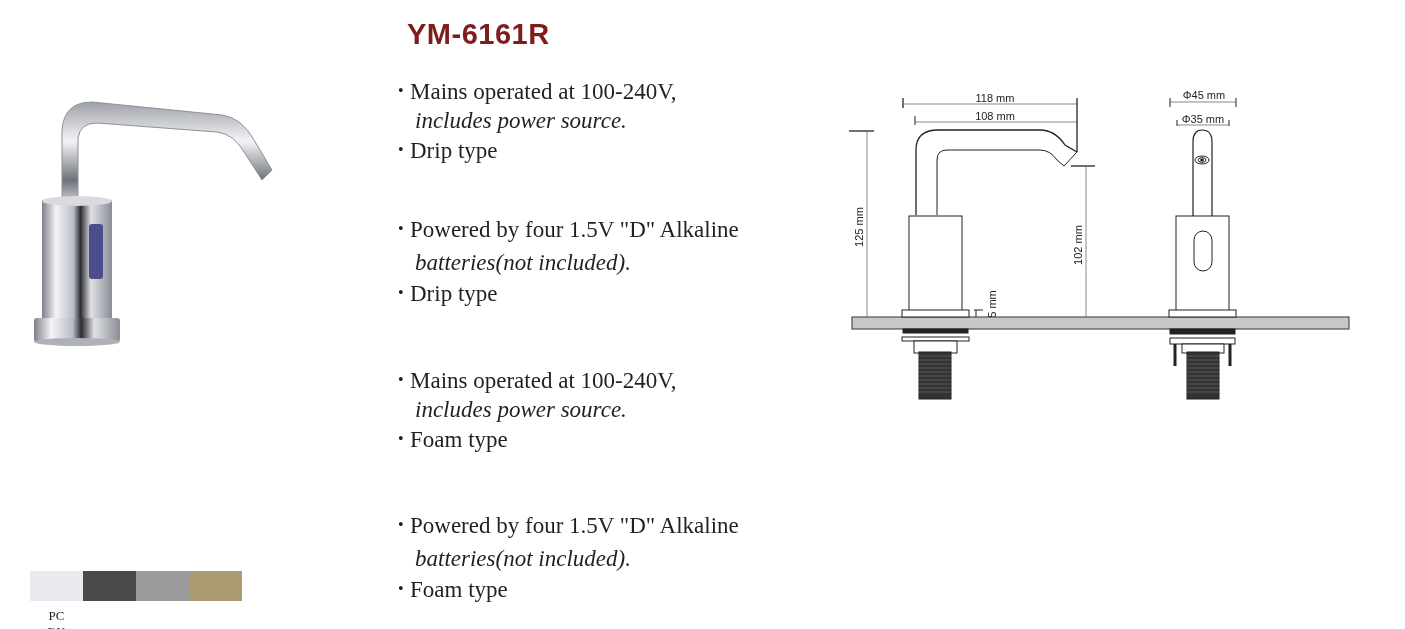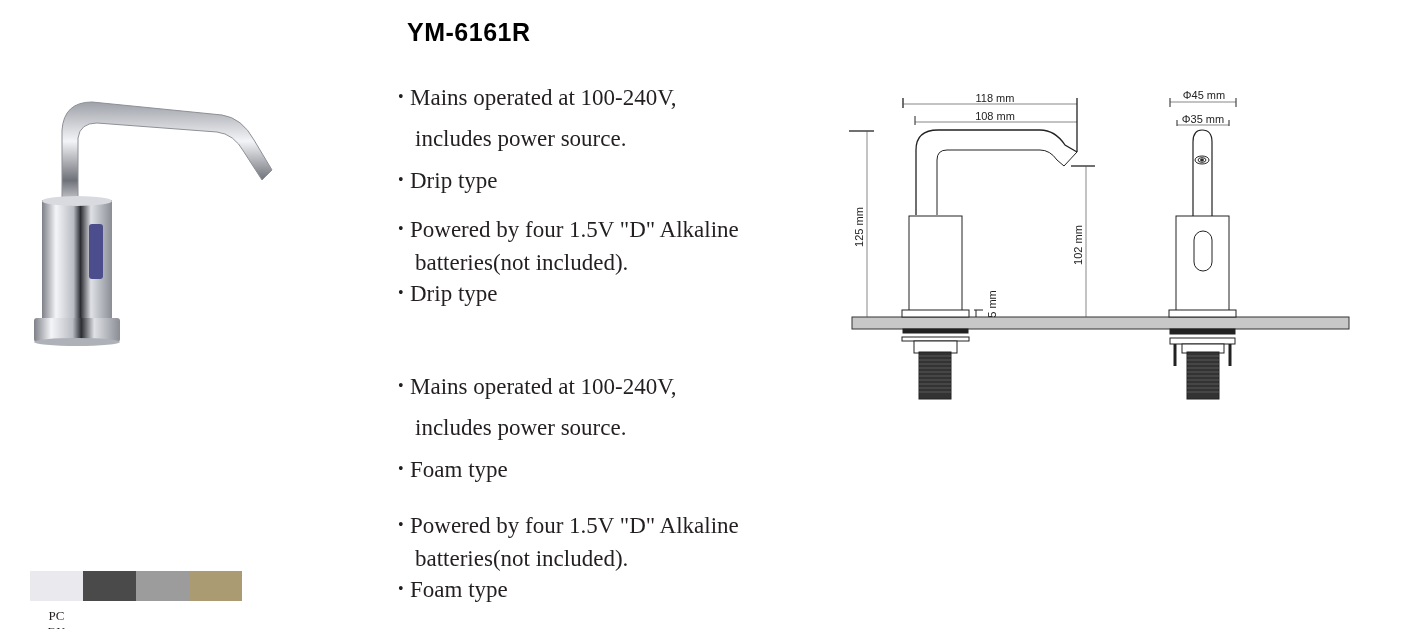--- a/index.html
+++ b/index.html
@@ -1,22 +1,22 @@
 <!DOCTYPE html>
 <html><head>
 <meta charset="utf-8">
 <style>
   html, body { margin: 0; padding: 0; background: #ffffff; }
   body { width: 1405px; height: 629px; position: relative; overflow: hidden; font-family: "Liberation Serif", serif; color: #231f20; }
   .abs { position: absolute; }
-  .title { left: 407px; top: 18px; font-family: "Liberation Sans", sans-serif; font-weight: bold; font-size: 25px; letter-spacing: 0.5px; color: #000000; }
-  .spec-group { left: 398px; font-size: 23px; line-height: 41px; }
+  .title { left: 407px; top: 18px; font-family: "Liberation Sans", sans-serif; font-weight: bold; font-size: 29px; letter-spacing: 0.5px; color: #7f1d1d; }
+  .spec-group { left: 398px; font-size: 23px; line-height: 29px; }
   .spec-line { white-space: nowrap; }
   .bullet { display: inline-block; width: 12px; font-size: 16px; vertical-align: 3px; }
-  .indent { padding-left: 17px; }
+  .indent { padding-left: 17px; font-style: italic; }
   .swatches { left: 30px; top: 571px; display: flex; }
   .swatch { width: 53px; height: 30px; }
   .swatch-labels { left: 30px; top: 608px; display: flex; font-size: 13px; flex-direction: column; }
   .swatch-label { width: 53px; text-align: center; }
   .photo { left: 22px; top: 90px; }
   .drawing { left: 840px; top: 80px; }
   .dim-text { font-family: "Liberation Sans", sans-serif; font-size: 11px; fill: #222; }
 </style>
 </head>
 <body>

